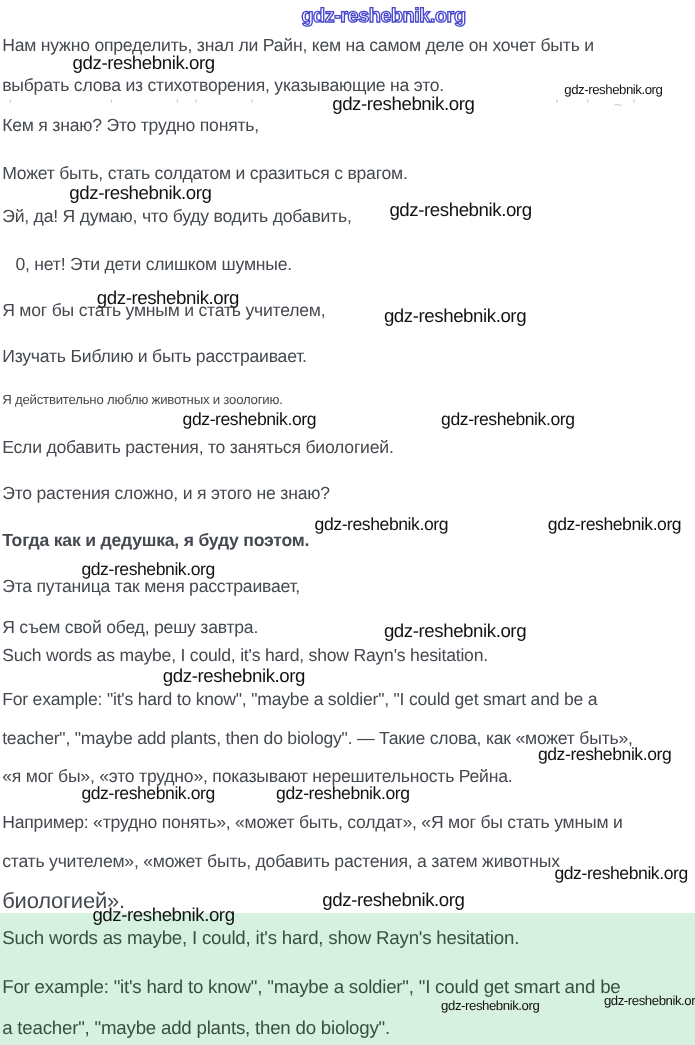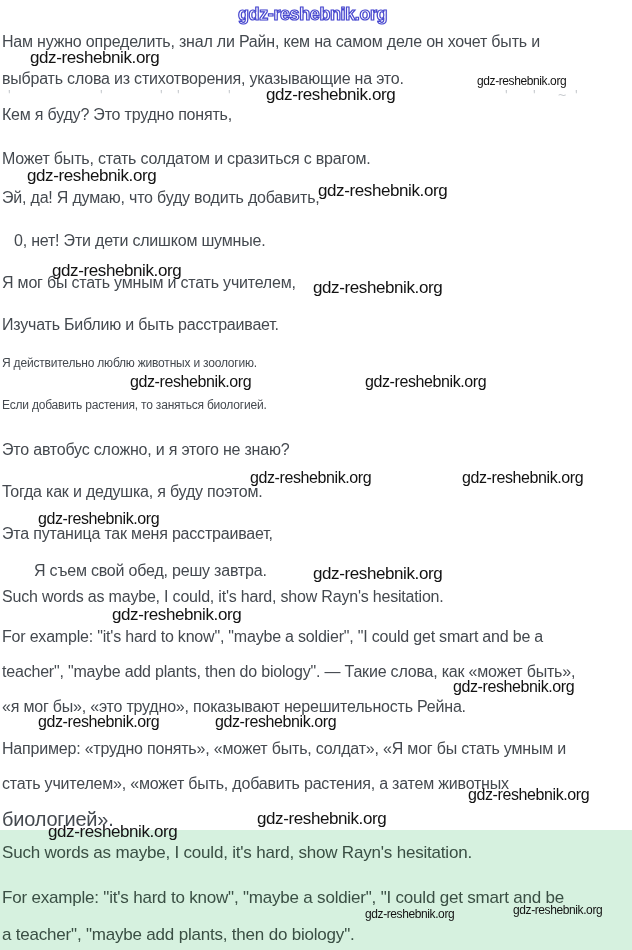--- a/index.html
+++ b/index.html
@@ -28,20 +28,21 @@
   }
   .line.body { color: var(--body-ink, #44494f); }
   .line.answer { color: var(--answer-ink, #3a4f44); }
   .wm {
     position: absolute;
     white-space: nowrap;
     color: var(--wm-ink, #121212);
     letter-spacing: -0.4px;
     font-weight: 400;
     line-height: 1;
+    margin-left: 36px;
   }
   .wm.outline {
     color: #ffffff;
     font-weight: 700;
     -webkit-text-stroke: 1.2px var(--wm-outline, #4848cf);
     text-shadow: 0 0 1px var(--wm-outline, #4848cf);
   }
   .faint-mark {
     position: absolute;
     color: var(--faint-ink, #c9ccd0);
@@ -50,32 +51,32 @@
   }
 </style>
 </head>
 <body>
 
 <div id="page">
   <div id="answer-block"></div>
   <div id="text-layer">
       <div class="line body" style="left: 2px; top: 33px; font-size: 16px;">Нам нужно определить, знал ли Райн, кем на самом деле он хочет быть и</div>
       <div class="line body" style="left: 2px; top: 70px; font-size: 16px;">выбрать слова из стихотворения, указывающие на это.</div>
-      <div class="line body" style="left: 2px; top: 106px; font-size: 16px;">Кем я буду? Это трудно понять,</div>
+      <div class="line body" style="left: 2px; top: 106px; font-size: 16px;">Кем я знаю? Это трудно понять,</div>
       <div class="line body" style="left: 2px; top: 150px; font-size: 16px;">Может быть, стать солдатом и сразиться с врагом.</div>
       <div class="line body" style="left: 2px; top: 189px; font-size: 16px;">Эй, да! Я думаю, что буду водить добавить,</div>
       <div class="line body" style="left: 14px; top: 232px; font-size: 16px;">0, нет! Эти дети слишком шумные.</div>
       <div class="line body" style="left: 2px; top: 274px; font-size: 16px;">Я мог бы стать умным и стать учителем,</div>
       <div class="line body" style="left: 2px; top: 316px; font-size: 16px;">Изучать Библию и быть расстраивает.</div>
       <div class="line body" style="left: 2px; top: 357px; font-size: 12px;">Я действительно люблю животных и зоологию.</div>
-      <div class="line body" style="left: 2px; top: 399px; font-size: 12px;">Если добавить растения, то заняться биологией.</div>
-      <div class="line body" style="left: 2px; top: 441px; font-size: 16px;">Это автобус сложно, и я этого не знаю?</div>
-      <div class="line body" style="left: 2px; top: 483px; font-size: 16px;">Тогда как и дедушка, я буду поэтом.</div>
+      <div class="line body" style="left: 2px; top: 399px; font-size: 16px;">Если добавить растения, то заняться биологией.</div>
+      <div class="line body" style="left: 2px; top: 441px; font-size: 16px;">Это растения сложно, и я этого не знаю?</div>
+      <div class="line body" style="left: 2px; top: 483px; font-size: 16px; font-weight: bold;">Тогда как и дедушка, я буду поэтом.</div>
       <div class="line body" style="left: 2px; top: 525px; font-size: 16px;">Эта путаница так меня расстраивает,</div>
-      <div class="line body" style="left: 2px; top: 562px; font-size: 16px; margin-left: 32px;">Я съем свой обед, решу завтра.</div>
+      <div class="line body" style="left: 2px; top: 562px; font-size: 16px;">Я съем свой обед, решу завтра.</div>
       <div class="line body" style="left: 2px; top: 588px; font-size: 16px;">Such words as maybe, I could, it's hard, show Rayn's hesitation.</div>
       <div class="line body" style="left: 2px; top: 628px; font-size: 16px;">For example: "it's hard to know", "maybe a soldier", "I could get smart and be a</div>
       <div class="line body" style="left: 2px; top: 663px; font-size: 16px;">teacher", "maybe add plants, then do biology". — Такие слова, как «может быть»,</div>
       <div class="line body" style="left: 2px; top: 698px; font-size: 16px;">«я мог бы», «это трудно», показывают нерешительность Рейна.</div>
       <div class="line body" style="left: 2px; top: 740px; font-size: 16px;">Например: «трудно понять», «может быть, солдат», «Я мог бы стать умным и</div>
       <div class="line body" style="left: 2px; top: 775px; font-size: 16px;">стать учителем», «может быть, добавить растения, а затем животных</div>
       <div class="line body" style="left: 2px; top: 808px; font-size: 20px;">биологией».</div>
       <div class="line answer" style="left: 2px; top: 843px; font-size: 17px;">Such words as maybe, I could, it's hard, show Rayn's hesitation.</div>
       <div class="line answer" style="left: 2px; top: 888px; font-size: 17px;">For example: "it's hard to know", "maybe a soldier", "I could get smart and be</div>
       <div class="line answer" style="left: 2px; top: 925px; font-size: 17px;">a teacher", "maybe add plants, then do biology".</div>

